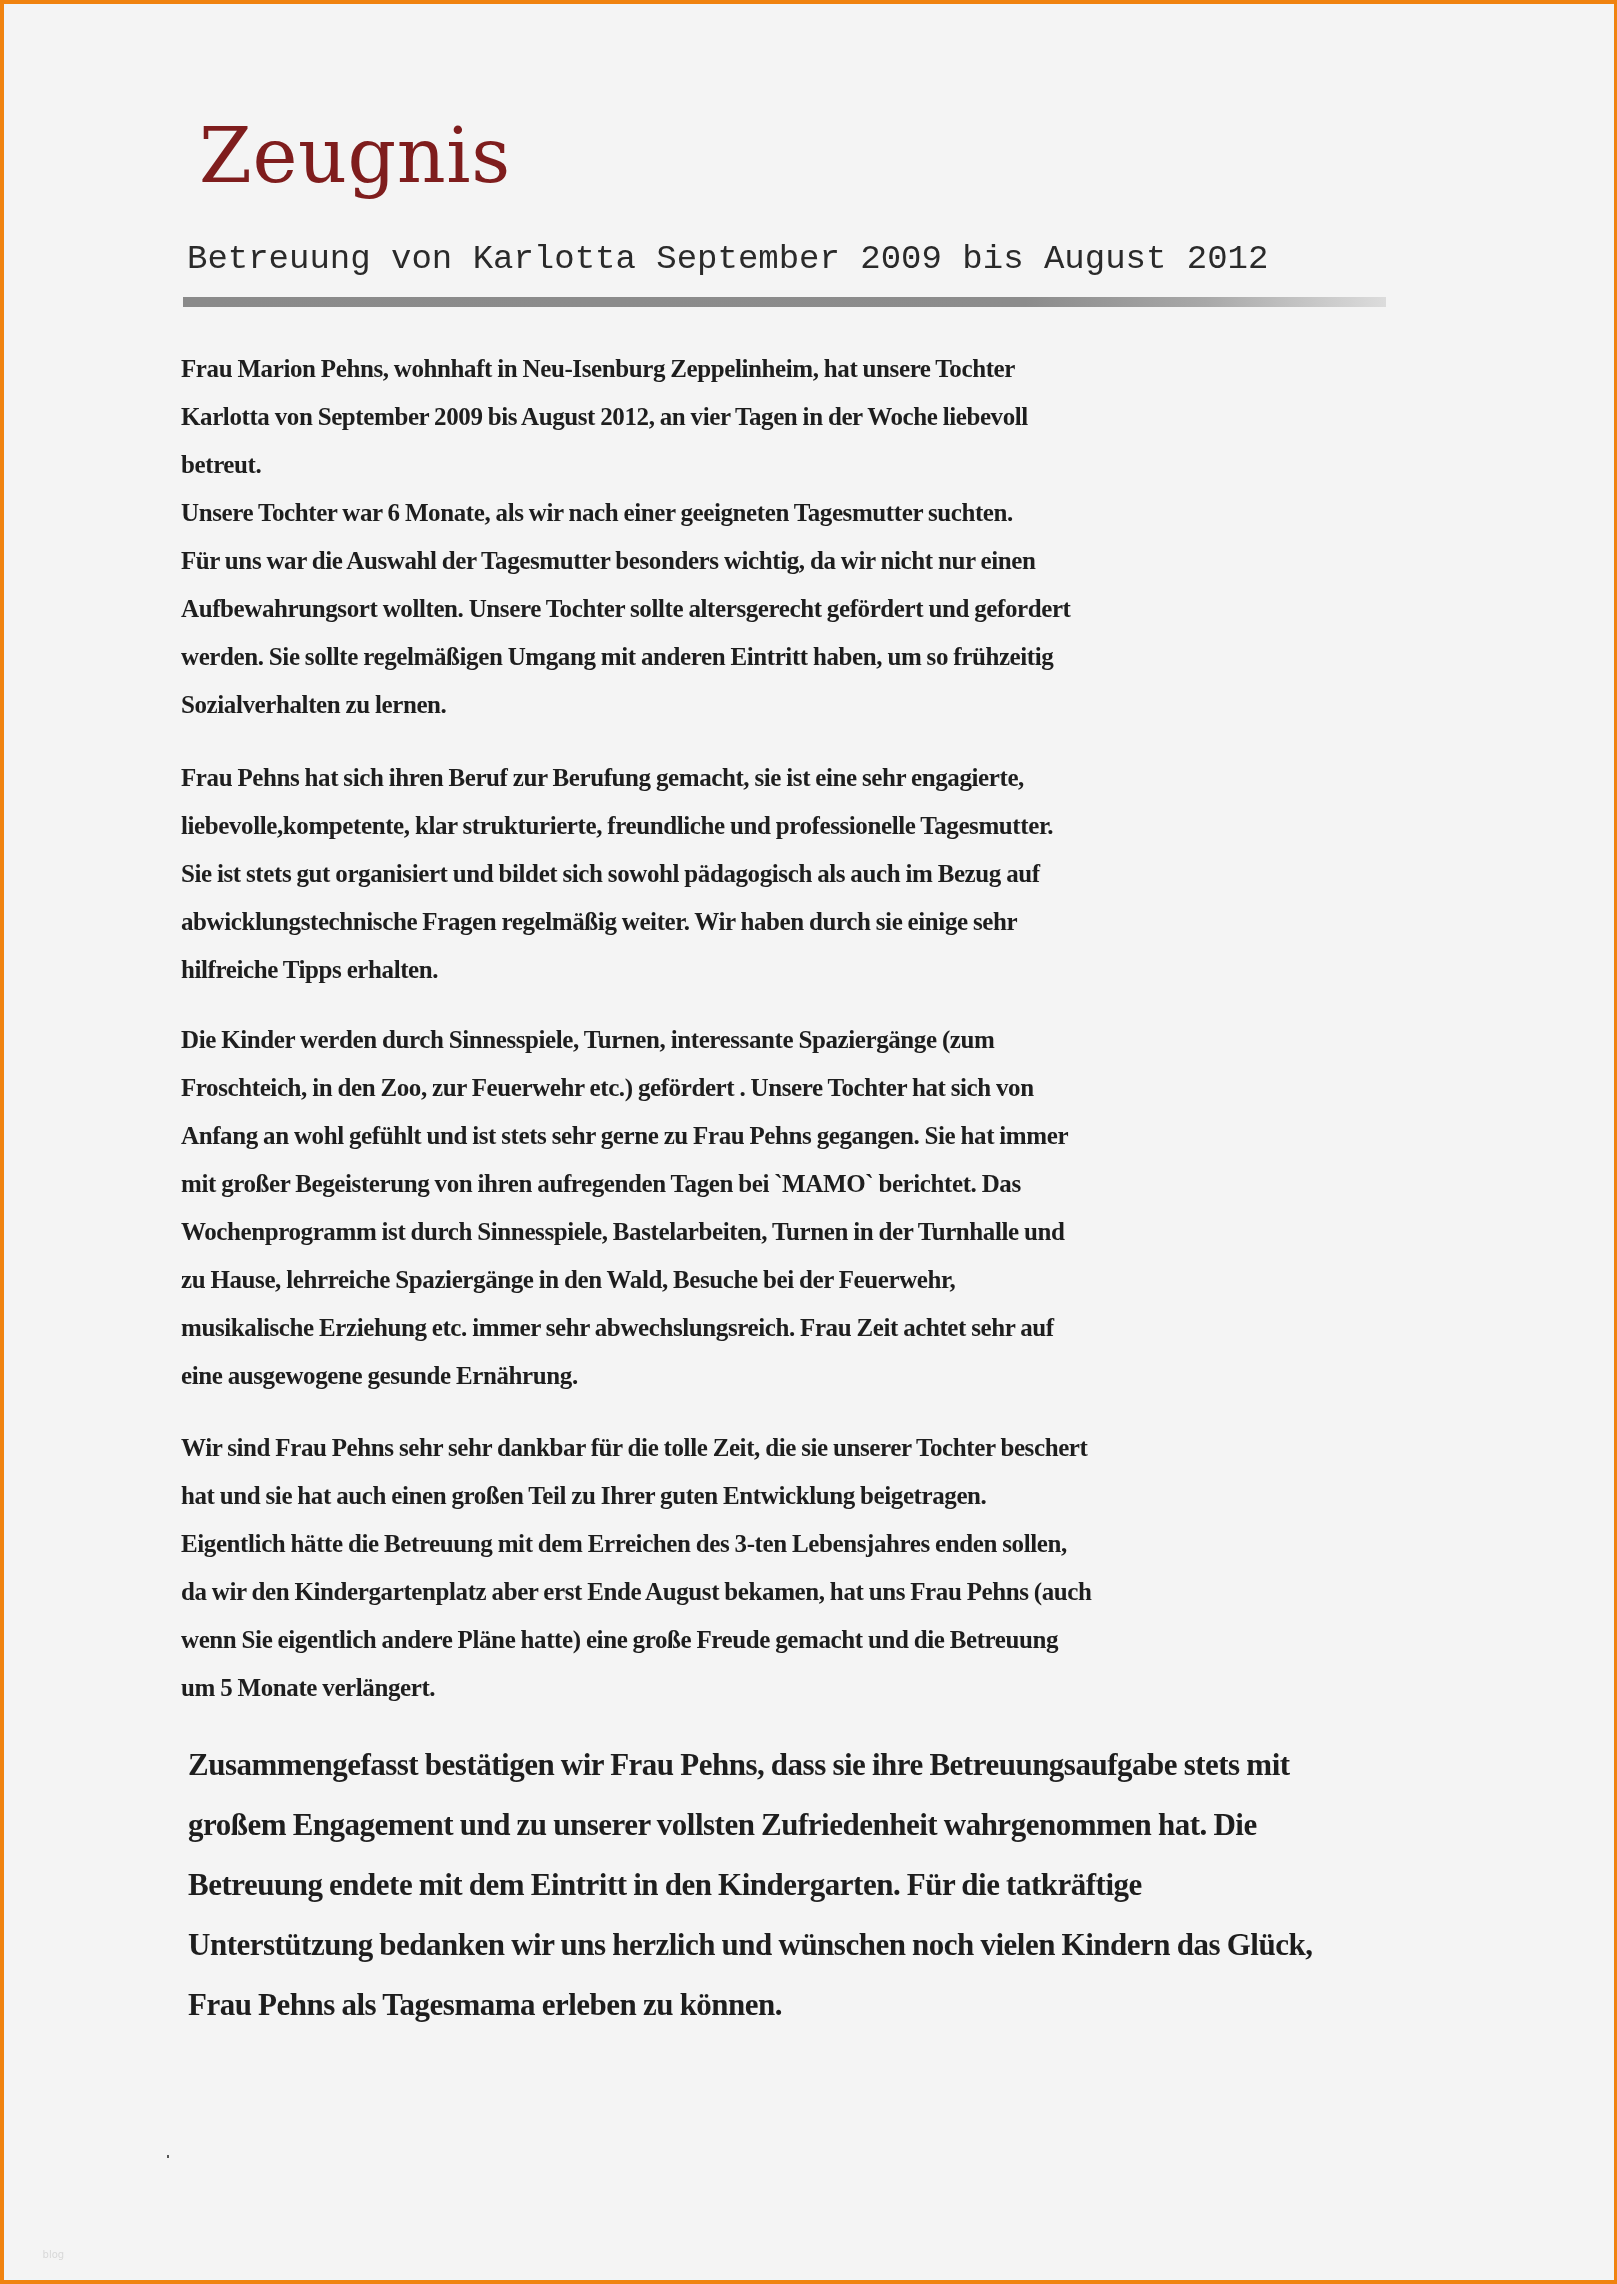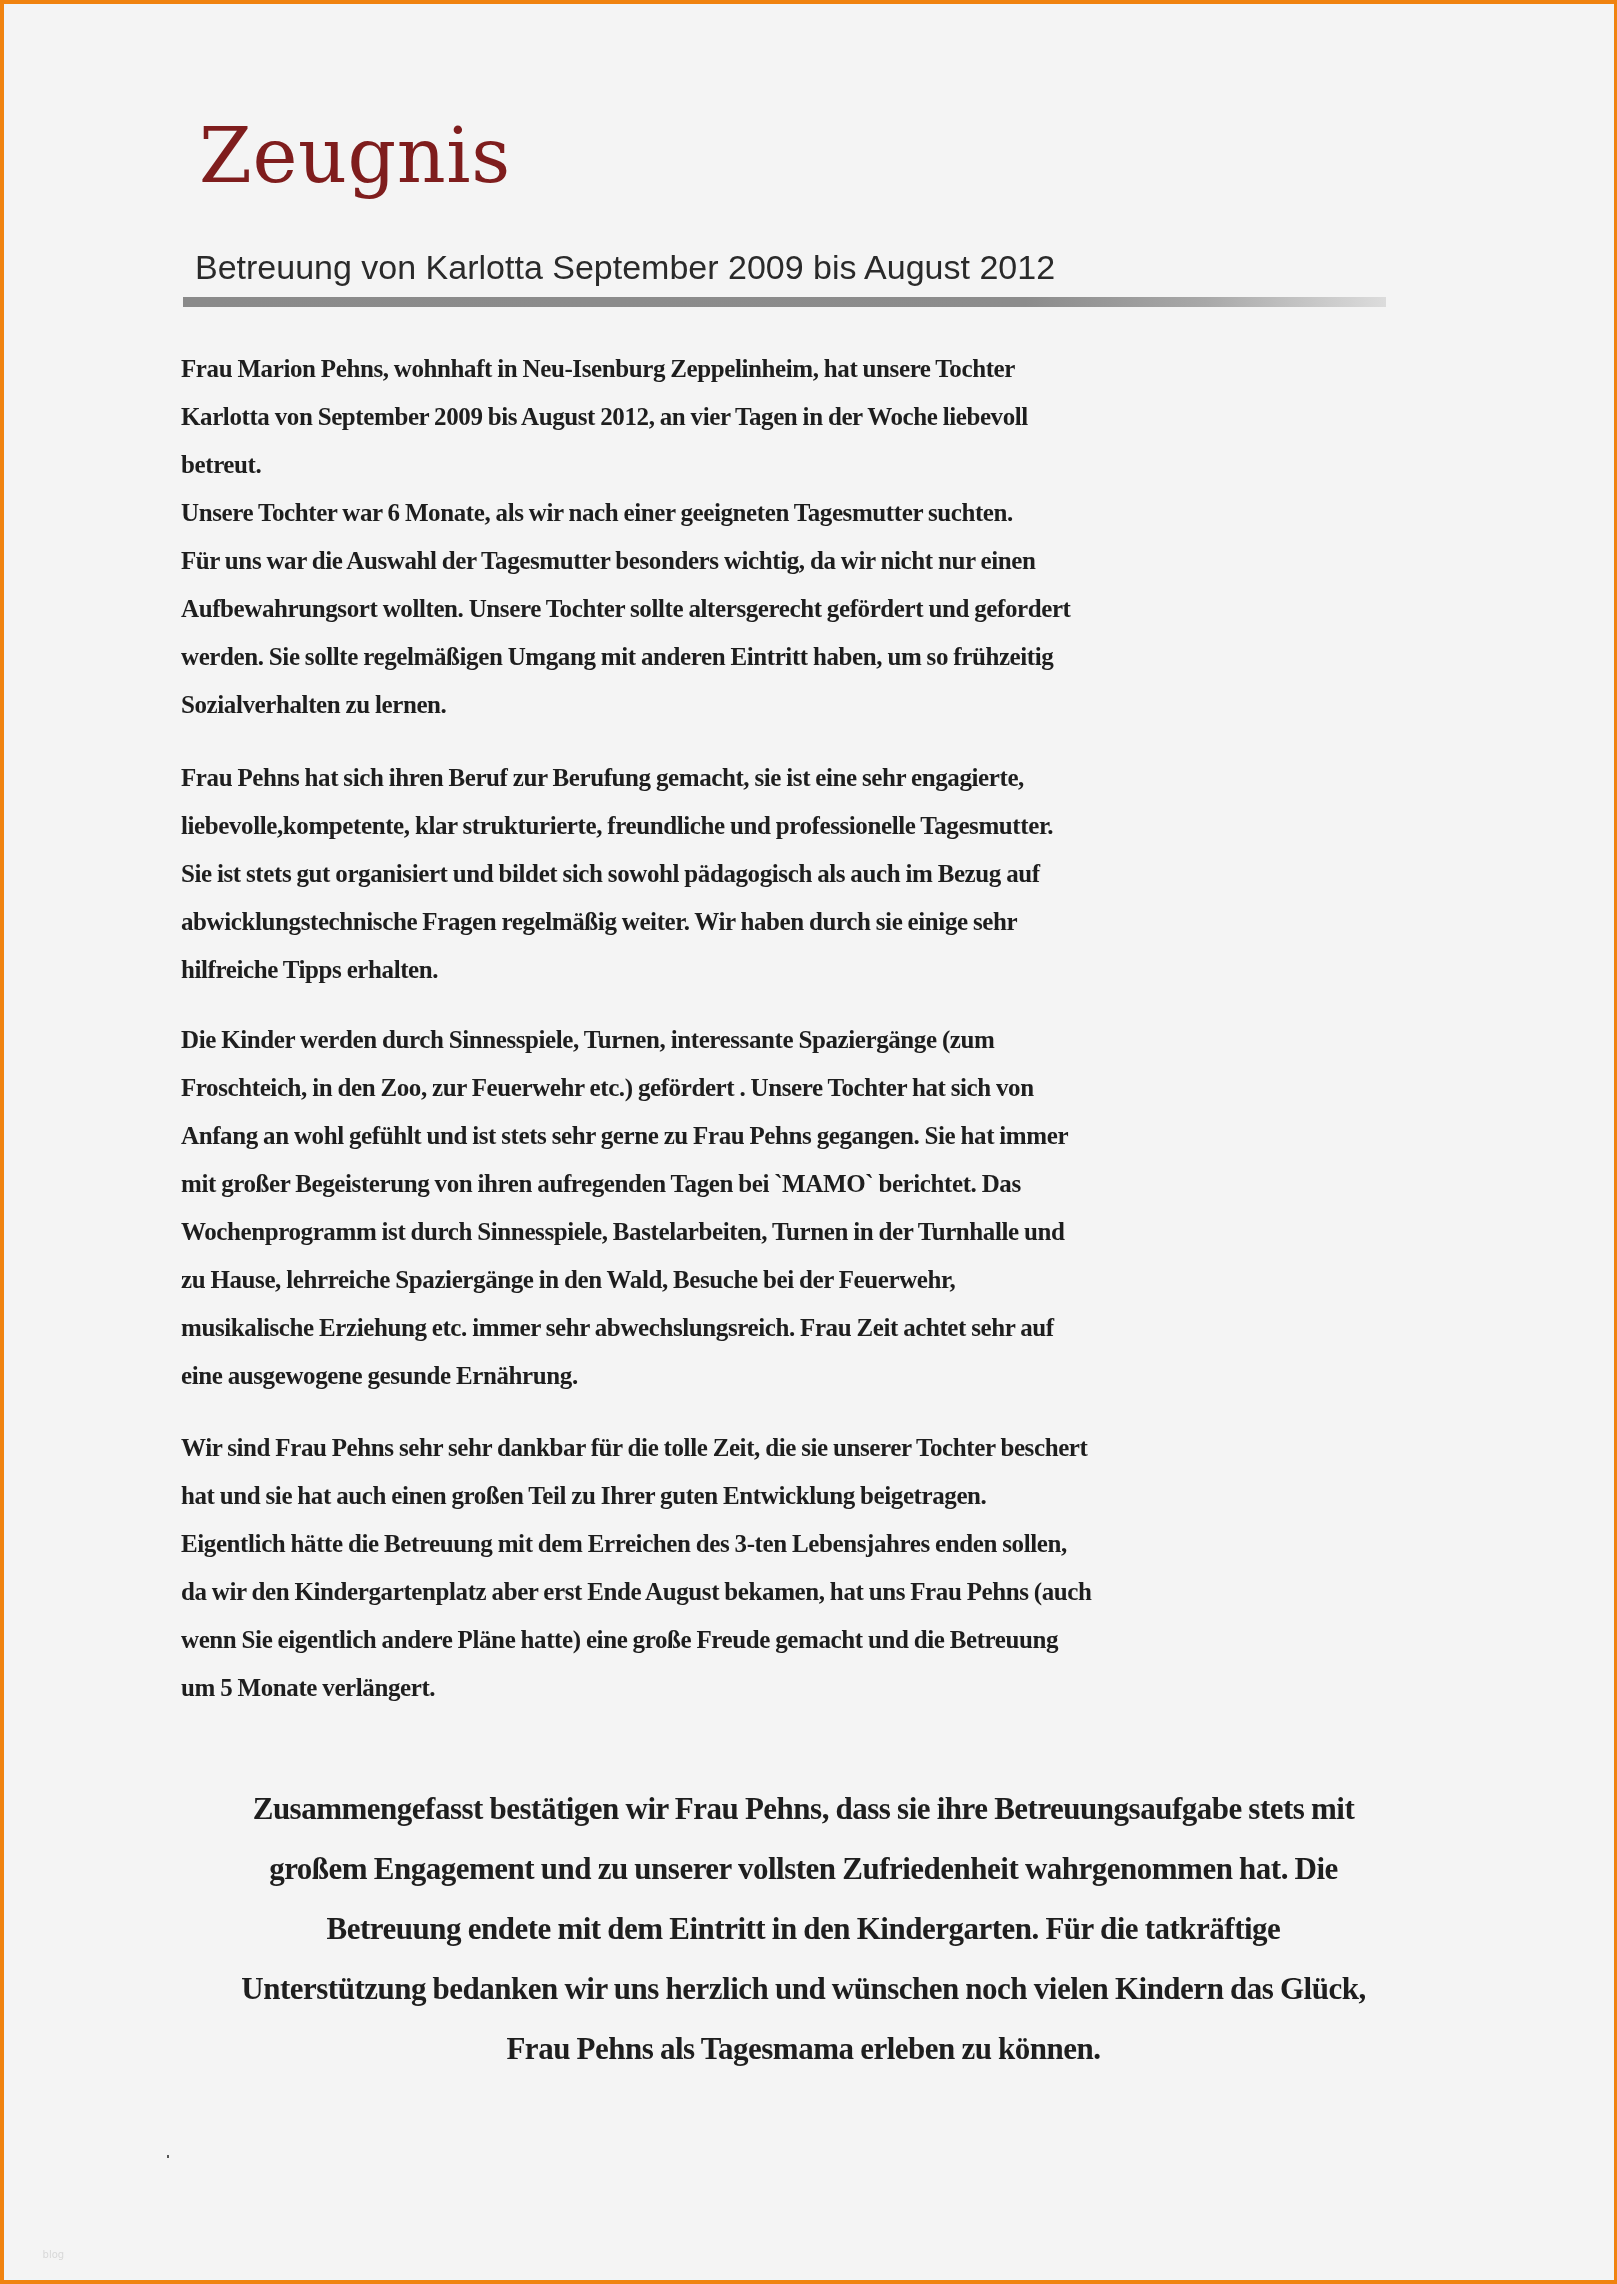--- a/index.html
+++ b/index.html
@@ -33,22 +33,22 @@
       font-weight: normal;
       font-size: 76px;
       line-height: 97px;
       color: #7f1d1d;
       letter-spacing: 0.6px;
     }
     .subtitle {
       position: absolute;
       left: 183px;
       top: 233px;
-      margin: 12px;
-      font-family: Liberation Sans, sans-serif;
+      margin: 4px;
+      font-family: Liberation Mono, monospace;
       font-weight: normal;
       font-size: 34px;
       line-height: 45px;
       color: #2a2a2a;
     }
     .rule {
       position: absolute;
       left: 183px;
       top: 297px;
       width: 1203px;
@@ -69,23 +69,22 @@
       line-height: 48px;
       letter-spacing: -0.4px;
       word-spacing: -0.6px;
     }
     .para .line { display: block; white-space: nowrap; }
     #p1 { top: 345px; }
     #p2 { top: 754px; }
     #p3 { top: 1016px; }
     #p4 { top: 1424px; }
     #p5 {
-      top: 1779px;
+      top: 1735px;
       left: 188px;
-      text-align: center;
     }
     #p5 .para {
       font-size: 31px;
       line-height: 60px;
       letter-spacing: -0.5px;
       word-spacing: -0.6px;
     }
     .watermark {
       position: absolute;
       left: 24.6px;

